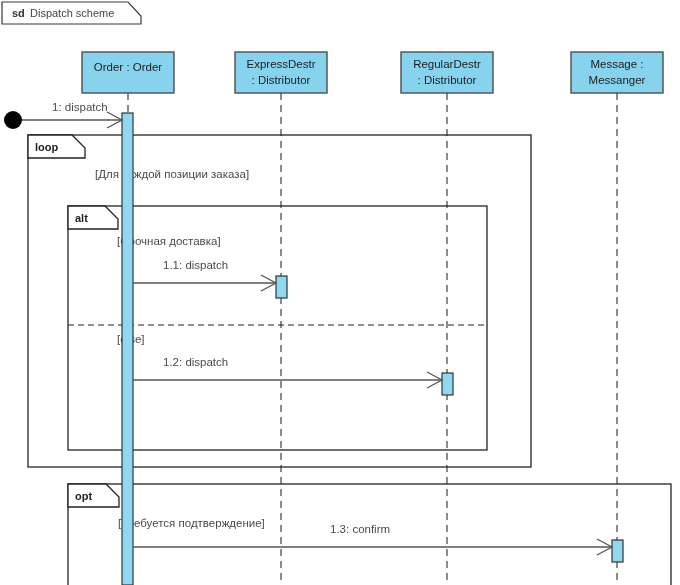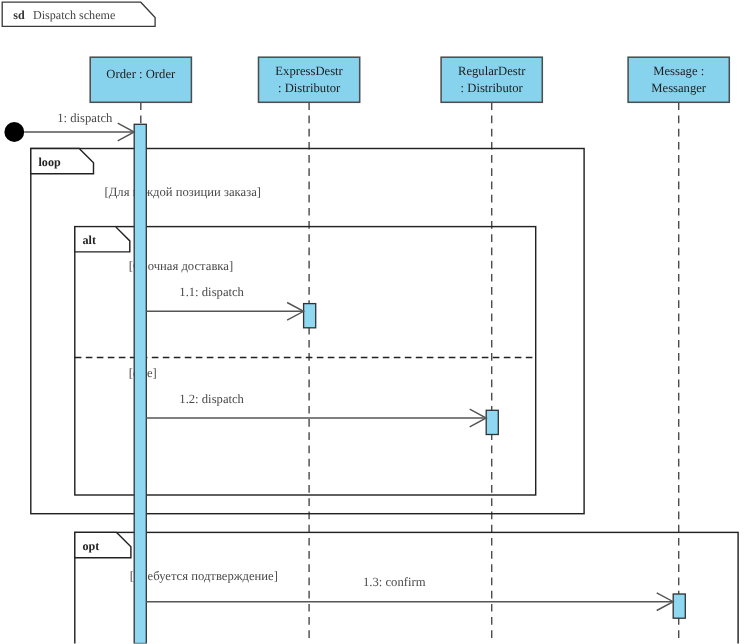--- a/index.html
+++ b/index.html
@@ -14,21 +14,20 @@
     overflow: hidden;
     font-family: "Liberation Sans", sans-serif;
     color: #3a3a3a;
   }
   #diagram-root {
     position: absolute;
     left: 0;
     top: 0;
     width: 568px;
     height: 585px;
-    font-family: Liberation Serif, serif;
   }
   svg#diagram-canvas {
     position: absolute;
     left: 0;
     top: 0;
     width: 680px;
     height: 585px;
     display: block;
   }
   .frame-label-text {

